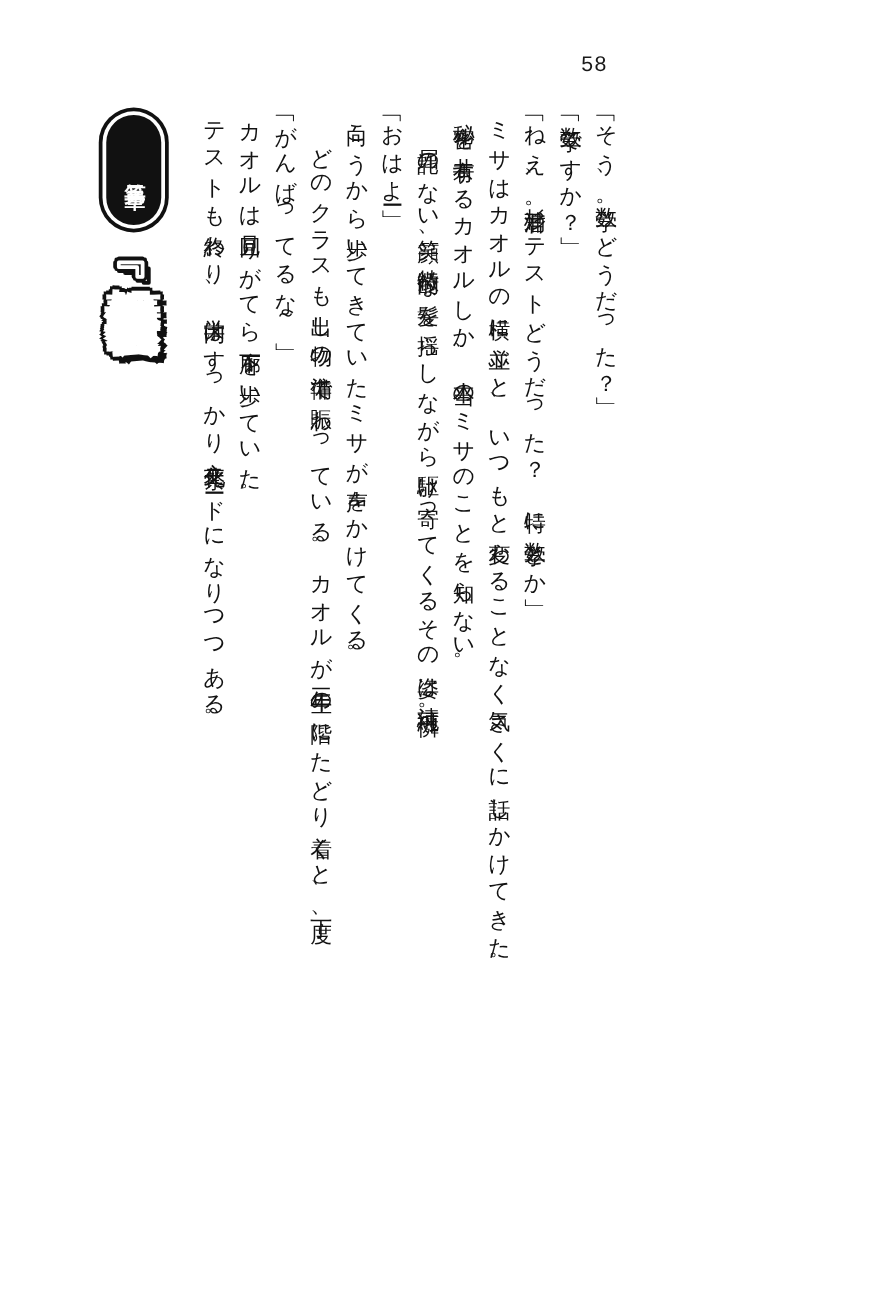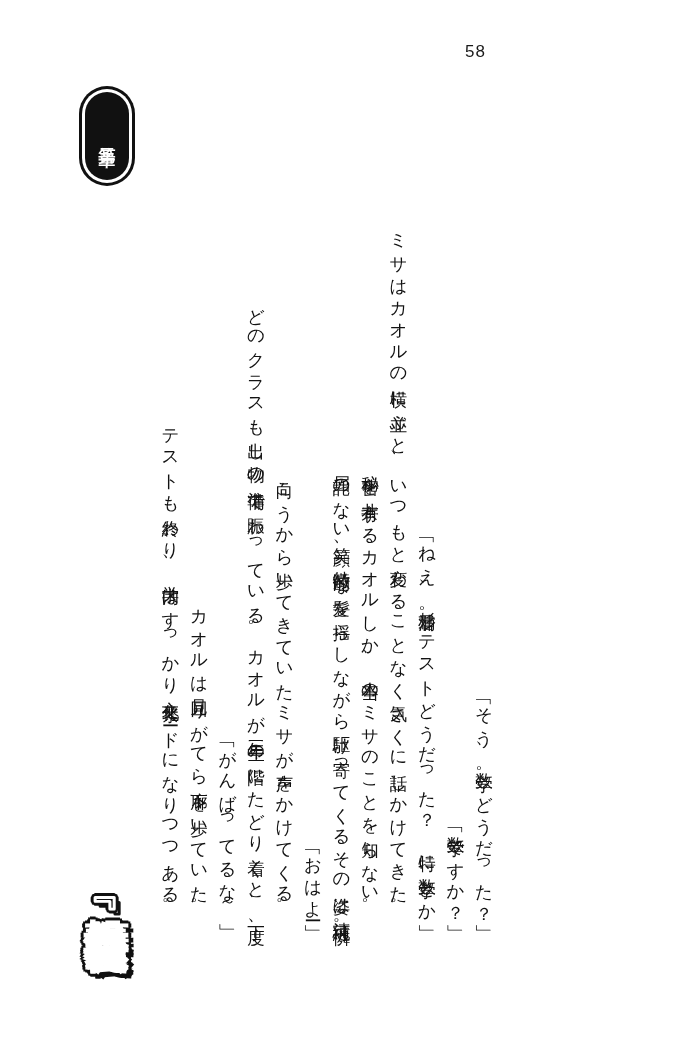--- a/index.html
+++ b/index.html
@@ -8,21 +8,20 @@
     background: #ffffff;
   }
   .page {
     position: relative;
     width: 564px;
     height: 1050px;
     background: #ffffff;
     overflow: hidden;
     font-family: "DejaVu Serif", "Liberation Serif", serif;
     color: #111111;
-    text-align: right;
   }
 
   
   .page-number {
     position: absolute;
     top: 42px;
     right: 78px;
     font-family: "Liberation Sans", sans-serif;
     font-size: 17px;
     letter-spacing: 1px;

